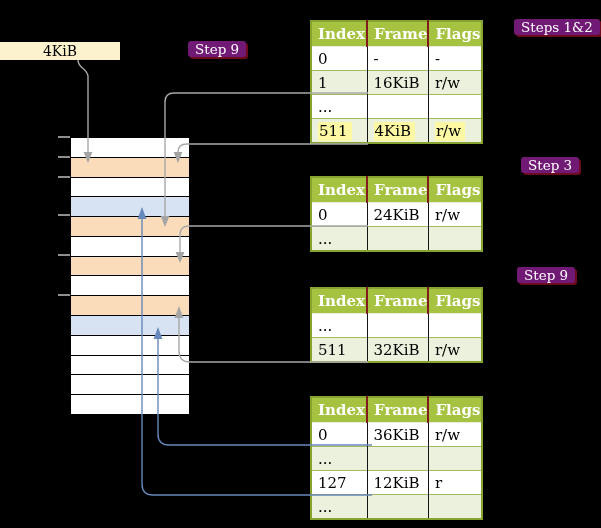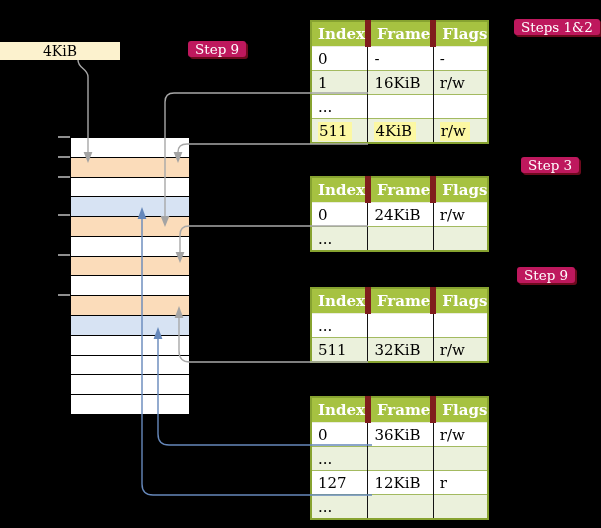--- a/index.html
+++ b/index.html
@@ -1,35 +1,35 @@
 <!DOCTYPE html>
 <html><head>
 <meta charset="utf-8">
 <style>
   html,body{margin:0;padding:0;background:#000;}
   .stage{position:relative;width:601px;height:528px;background:#000;overflow:hidden;
          font-family:"DejaVu Serif","Liberation Serif",serif;}
   .box4kib{position:absolute;left:0;top:42px;width:120px;height:18px;background:#fcf2ce;
            color:#000;font-size:14px;text-align:center;line-height:19px;}
-  .badge{position:absolute;background:#be185d;color:#fff;font-size:13.5px;line-height:16px;
+  .badge{position:absolute;background:#701a75;color:#fff;font-size:13.5px;line-height:16px;
          padding:0 7px;border-radius:3px;box-shadow:2px 2px 0 #6d0a1e;white-space:nowrap;}
   #badge-step0{left:188px;top:41px;}
   #badge-steps12{left:514px;top:19px;}
   #badge-step3{left:521px;top:157px;}
   #badge-step4{left:517px;top:267px;}
   .memory{position:absolute;left:70px;top:137px;width:118px;height:276px;border:1px solid #000;
           display:flex;flex-direction:column;}
   .mem-row{flex:1;}
   .mem-row + .mem-row{border-top:1px solid #000;}
   .tick{position:absolute;left:58px;width:12px;height:2px;background:#8f8f8f;}
   .ptable{position:absolute;left:310px;border-collapse:collapse;table-layout:fixed;
           border:2px solid #87a330;background:#fff;font-size:15px;}
   .ptable th{background:#a6c241;color:#fff;font-weight:bold;text-align:left;
              padding:3px 0 3px 6px;border-bottom:1px solid #e9ecdd;margin-left:32px;}
-  .ptable th + th{border-left:6px solid #7f1d1d;text-align:center;}
+  .ptable th + th{border-left:2px solid #7f1d1d;}
   .ptable td{height:23px;padding:0 0 0 6px;border-top:1px solid #a3ba60;
              overflow:hidden;white-space:nowrap;}
   .ptable td + td{border-left:1px solid #141414;}
   .ptable tbody tr:nth-child(odd) td{background:#ffffff;}
   .ptable tbody tr:nth-child(even) td{background:#ebf1dc;}
   #table-1{top:20px;}
   #table-2{top:176px;}
   #table-3{top:287px;}
   #table-4{top:396px;}
   .hl{background:#fcf8a3;padding:0 4px 1px 1px;}

